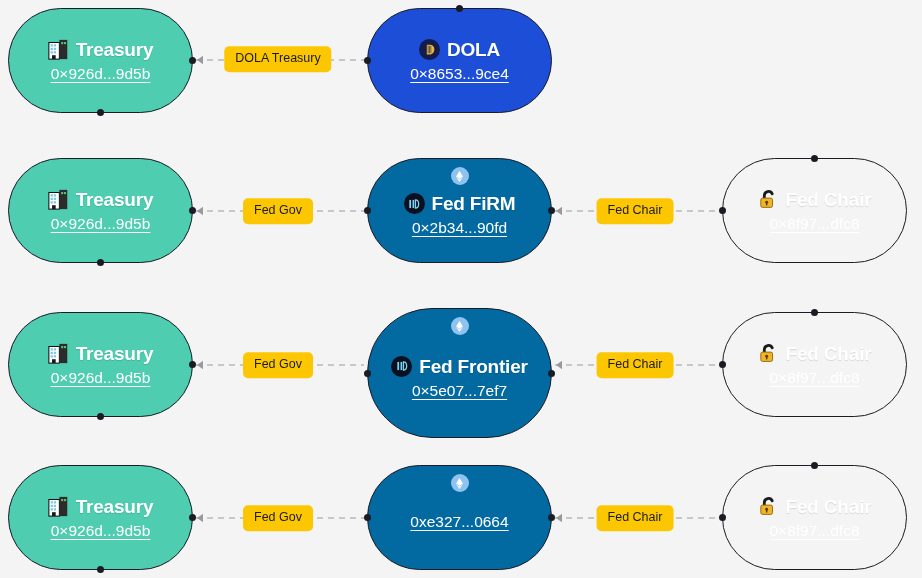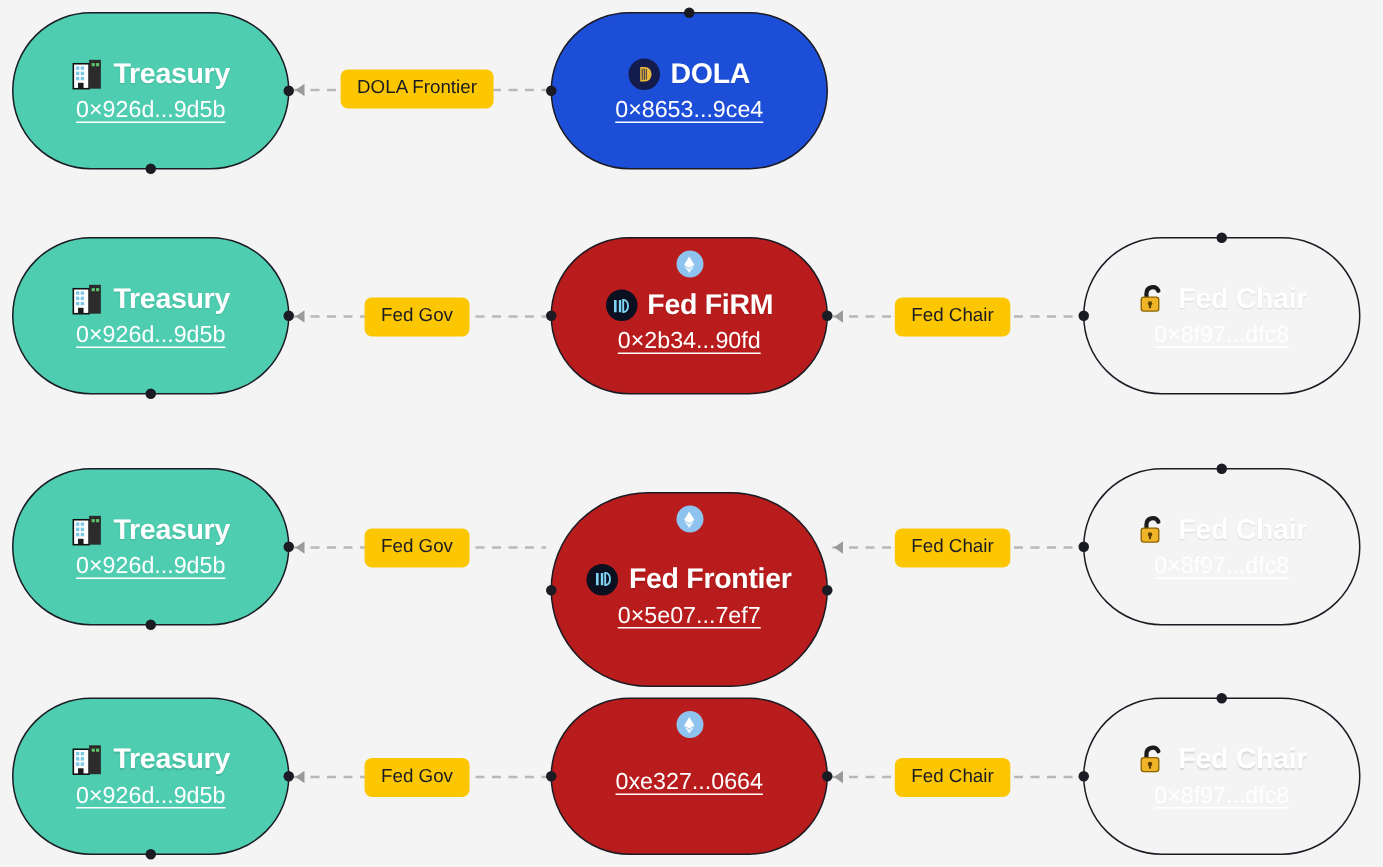--- a/index.html
+++ b/index.html
@@ -65,21 +65,21 @@
     font-weight: 500;
     text-decoration: underline;
     text-underline-offset: 2.5px;
     line-height: 1;
     white-space: nowrap;
     cursor: pointer;
   }
 
   .n-treasury { background: #4ecdb0; }
   .n-dola     { background: #1d4ed8; }
-  .n-fed      { background: #b91c1c; }
+  .n-fed      { background: #0369a1; }
 
   
   .handle {
     position: absolute;
     width: 7px;
     height: 7px;
     background: #1b1b24;
     border-radius: 50%;
   }
   .h-left   { left: -4px;  top: 50%; margin-top: -3.5px; }
@@ -300,21 +300,21 @@
               </g>
               <rect x="4.6" y="18.5" width="4.2" height="4.5" fill="#1b1b1b"></rect>
             </svg>
           </span>
           <span>Treasury</span>
         </div>
         <a class="node-addr">0×926d...9d5b</a>
         <span class="handle h-right"></span>
         <span class="handle h-bottom"></span>
       </div>
-      <div class="node n-fed" style="left: 367px; top: 328px; width: 185px; height: 130px; padding-top: 8px;">
+      <div class="node n-fed" style="left: 367px; top: 308px; width: 185px; height: 130px; padding-top: 8px;">
         <span class="eth-badge">
           <svg width="9" height="11" viewBox="0 0 12 18">
             <path d="M6 0 0.4 9.2 6 12.5l5.6-3.3z" fill="#ffffff"></path>
             <path d="M6 13.6.6 10.3 6 18l5.4-7.7z" fill="#ffffff" opacity="0.85"></path>
           </svg>
         </span>
         <div class="node-title">
           <span class="ico">
             <span class="circle-ico">
               <svg width="14" height="14" viewBox="0 0 24 24">
@@ -395,21 +395,21 @@
             </svg>
           </span>
           <span>Fed Chair</span>
         </div>
         <a class="node-addr">0×8f97...dfc8</a>
         <span class="handle h-left"></span>
         <span class="handle h-top"></span>
       </div>
     </div>
   <div id="labels-layer">
-      <div class="edge-label" style="left: 278px; top: 59px;">DOLA Frontier</div>
+      <div class="edge-label" style="left: 278px; top: 59px;">DOLA Treasury</div>
       <div class="edge-label" style="left: 278px; top: 211px;">Fed Gov</div>
       <div class="edge-label" style="left: 635px; top: 211px;">Fed Chair</div>
       <div class="edge-label" style="left: 278px; top: 365px;">Fed Gov</div>
       <div class="edge-label" style="left: 635px; top: 365px;">Fed Chair</div>
       <div class="edge-label" style="left: 278px; top: 518px;">Fed Gov</div>
       <div class="edge-label" style="left: 635px; top: 518px;">Fed Chair</div>
     </div>
 
 </div>
 

